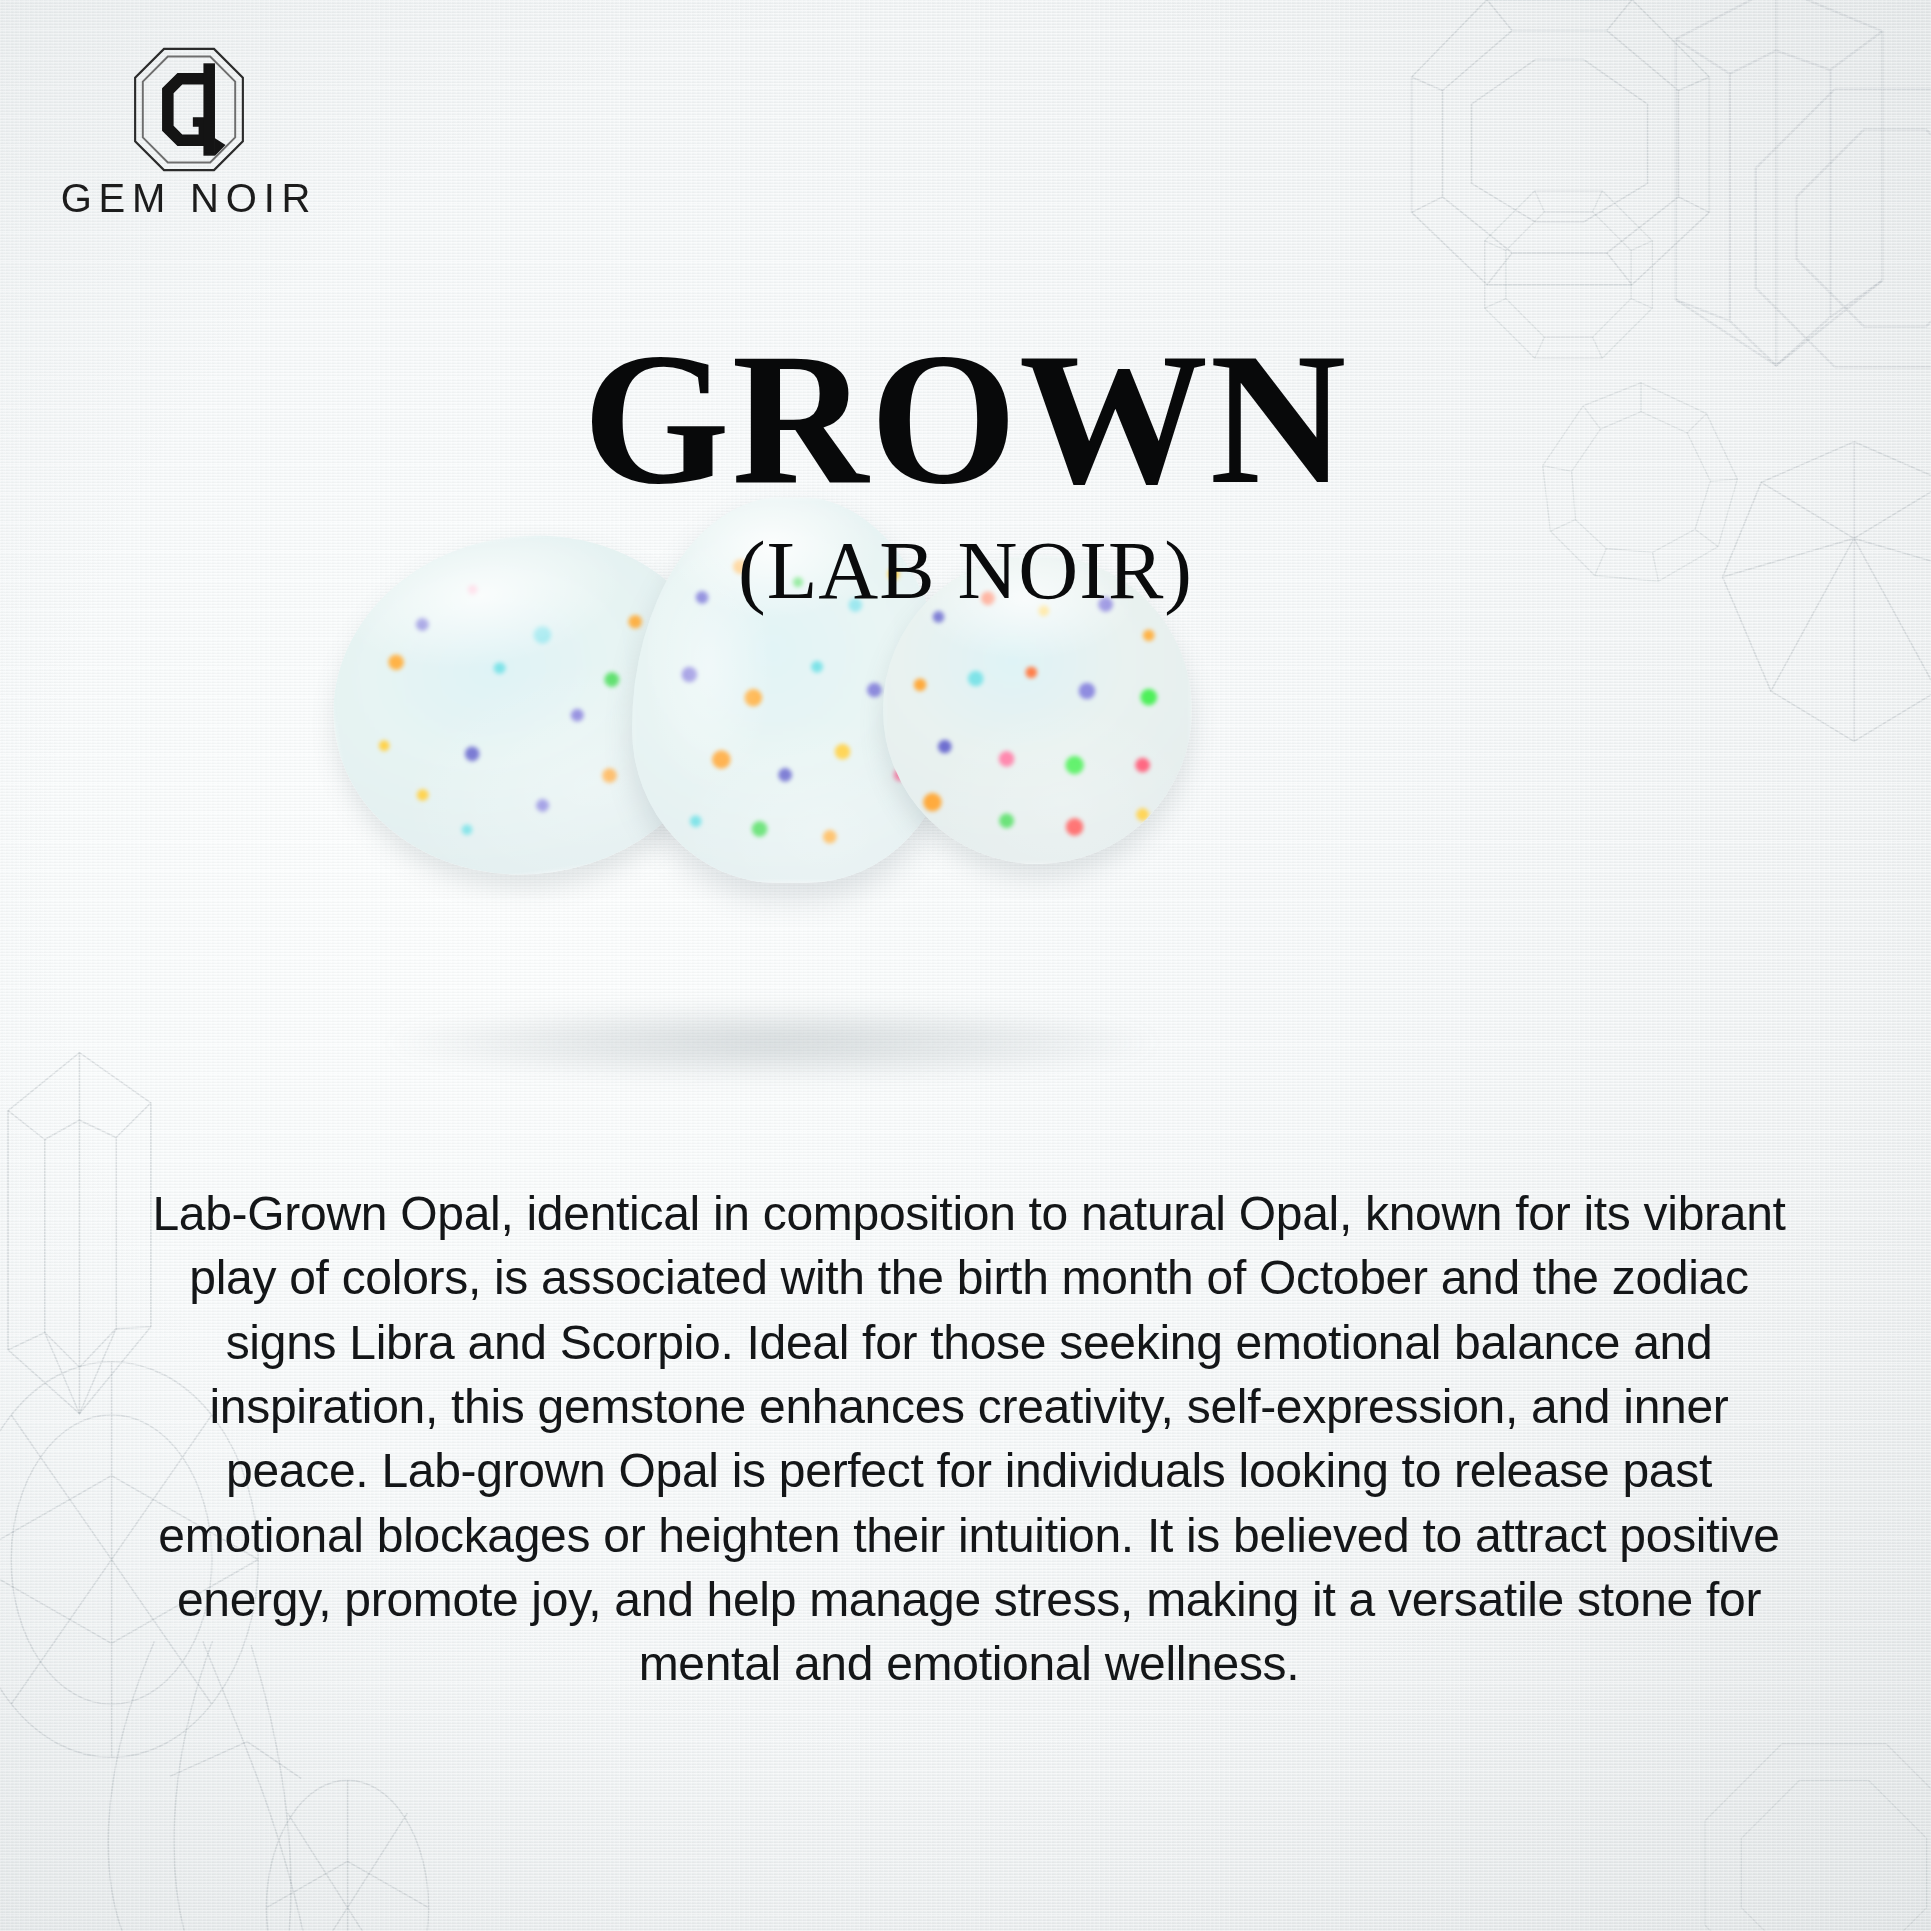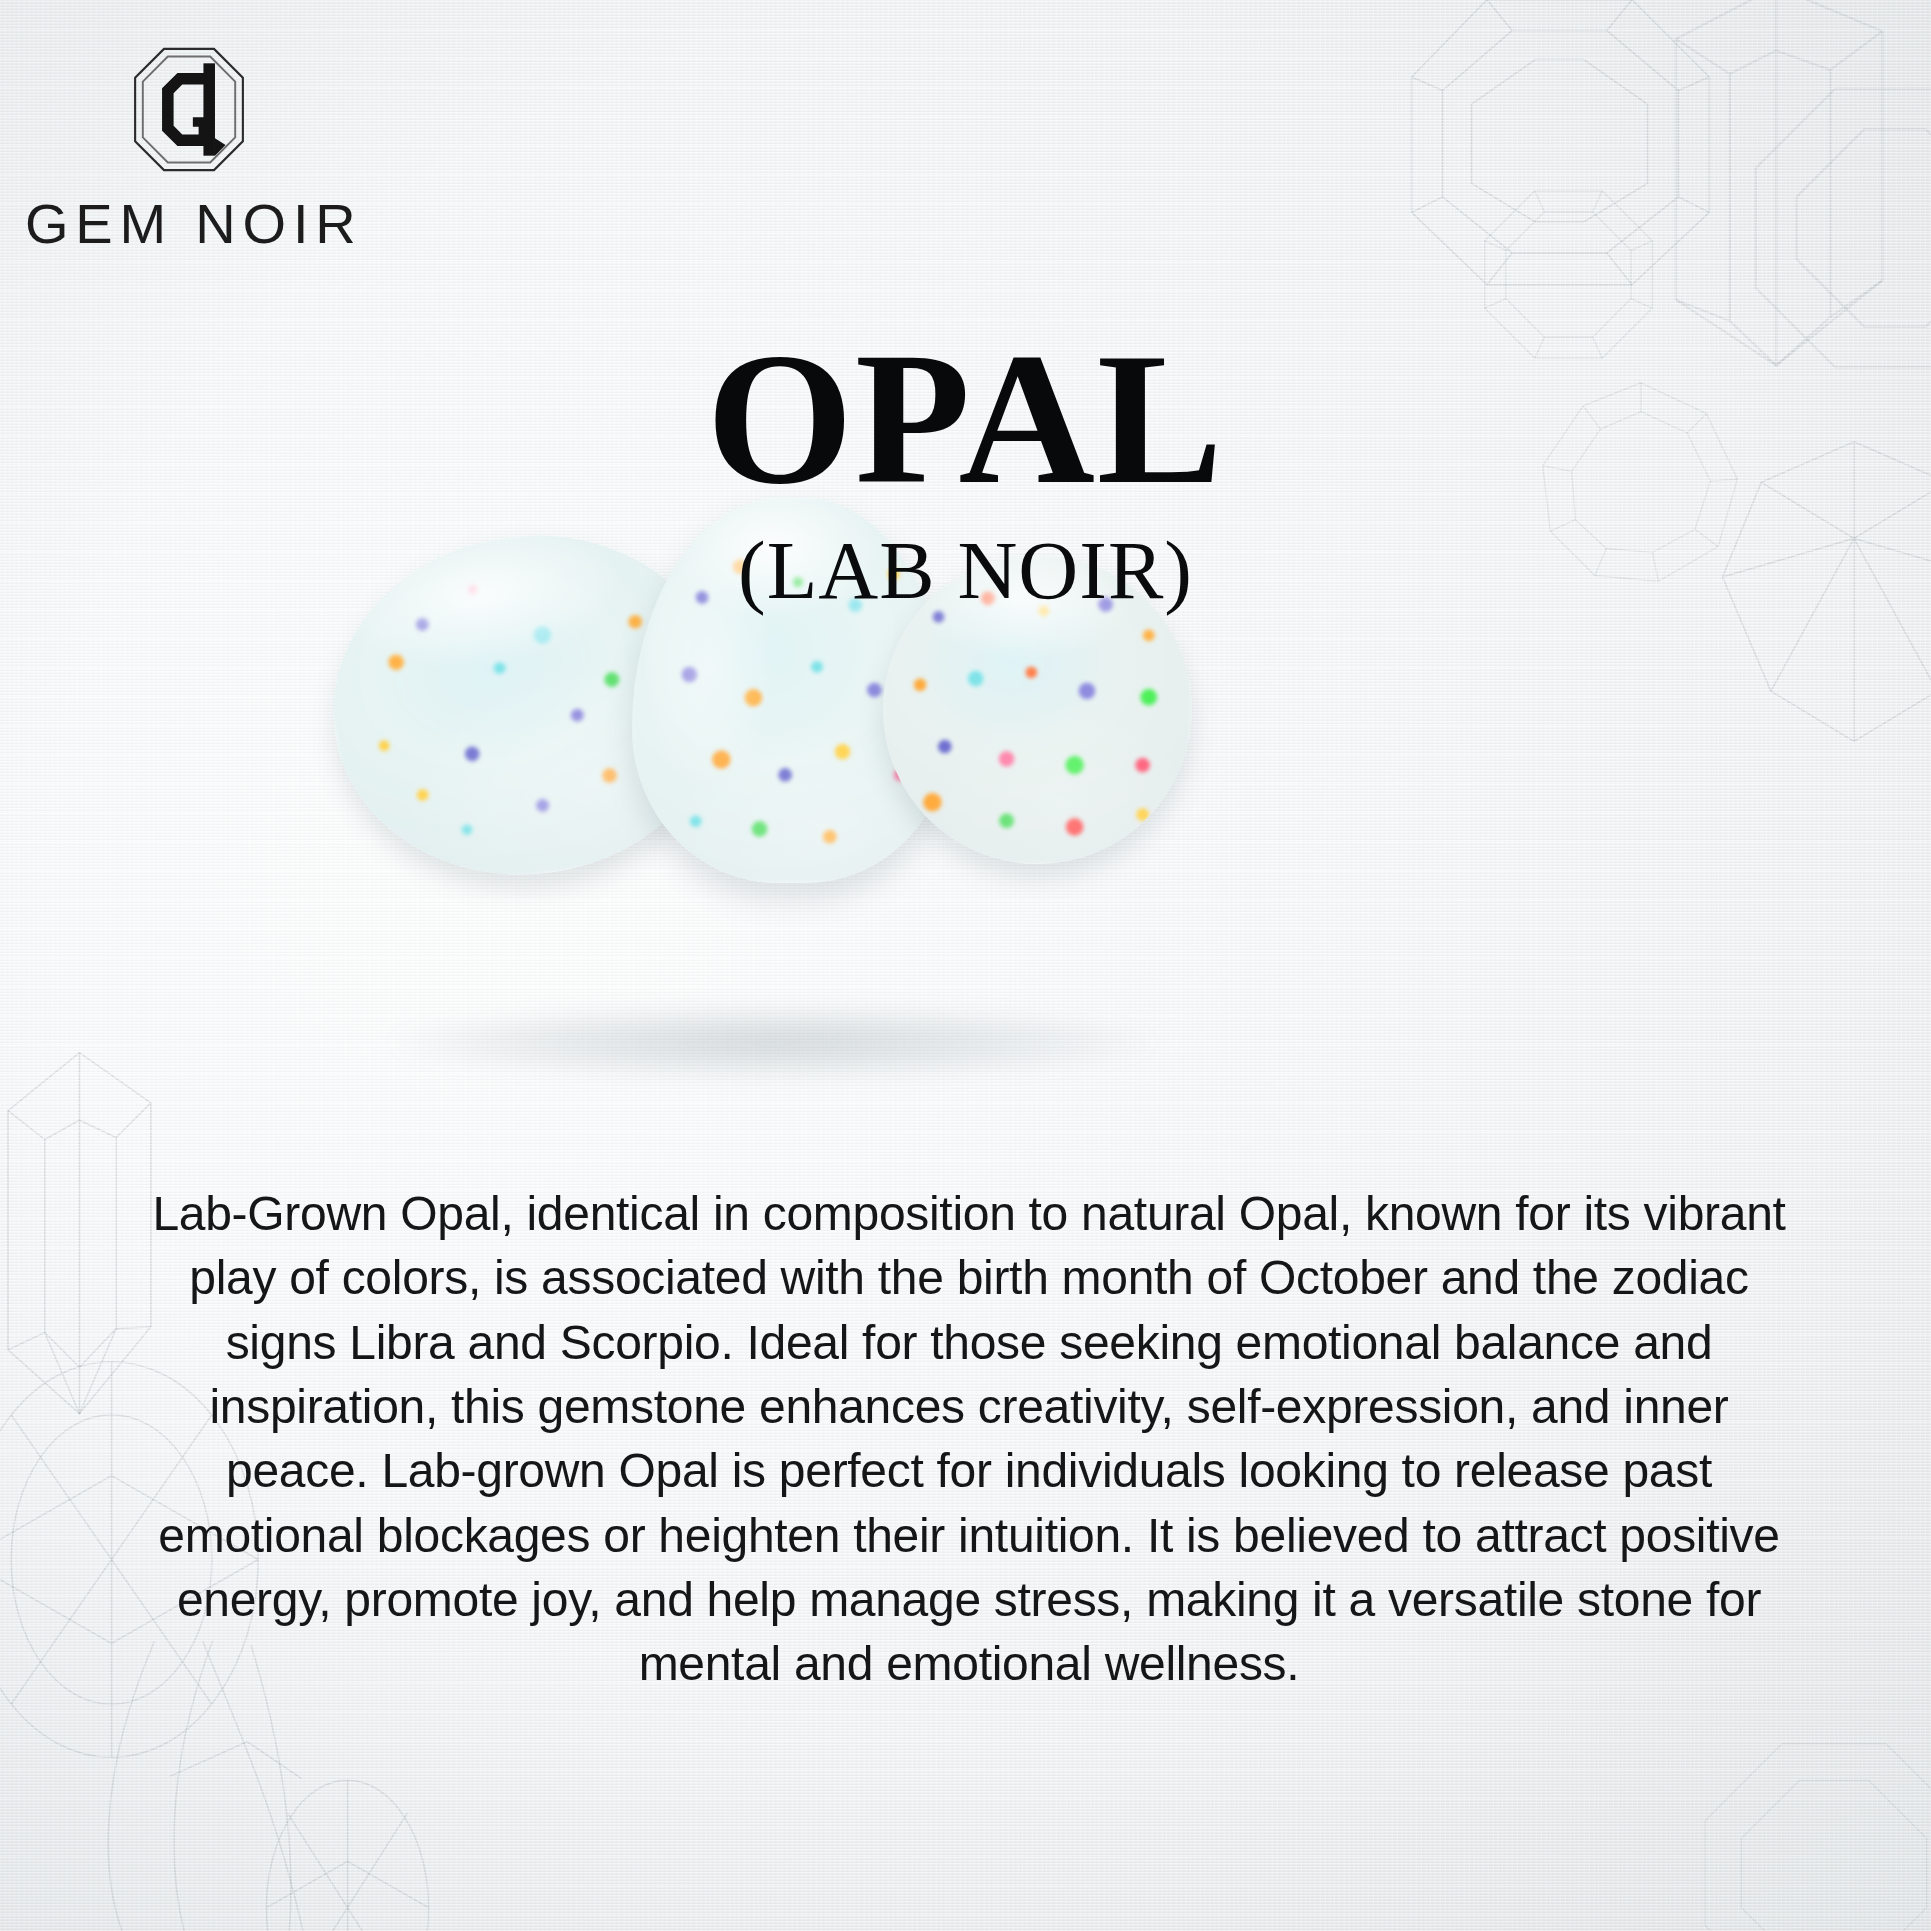--- a/index.html
+++ b/index.html
@@ -36,23 +36,23 @@
   .gems-bg{position:absolute;inset:0;z-index:1;pointer-events:none;}
   .gems-bg svg{position:absolute;}
   .gw{fill:none;stroke:#9aa5ab;stroke-width:1.6;opacity:.30;}
   .gw2{fill:none;stroke:#9aa5ab;stroke-width:2.4;opacity:.22;}
   .gw3{fill:none;stroke:#a3adb3;stroke-width:1.4;opacity:.26;}
 
   
   .brand{position:absolute;left:25px;top:46px;z-index:6;width:328px;text-align:center;}
   .brand-mark{width:114px;height:127px;margin:0 auto;display:block;}
   .brand-name{
-    margin-top:18px;
+    margin-top:3px;
     font-family:"Liberation Sans", sans-serif;
-    font-size:56px;letter-spacing:6.8px;font-weight:300;
+    font-size:40px;letter-spacing:6.8px;font-weight:300;
     color:#1c1c1c;white-space:nowrap;
   }
 
   
   .titles{position:absolute;left:0;right:0;top:328px;z-index:6;text-align:center;}
   .title{
     font-family:"Liberation Serif", serif;
     font-size:189px;line-height:.96;font-weight:700;
     letter-spacing:1.9px;color:#08090a;margin:0;
   }
@@ -226,21 +226,21 @@
       <path d="M 83 28 L 47 28 L 31 44 L 31 88 L 47 104 L 83 104 L 83 74 L 63 74
                L 63 84 L 69 84 L 69 92 L 52 92 L 43 83 L 43 49 L 52 40 L 83 40 Z" fill="#141414"></path>
 
       <rect x="74" y="18" width="12" height="96" fill="#141414"></rect>
       <path d="M 86 96 L 86 114 L 97 103 Z" fill="#141414"></path>
     </svg>
     <div class="brand-name">GEM NOIR</div>
   </div>
 
   <div class="titles">
-    <h1 class="title">OPAL</h1>
+    <h1 class="title">GROWN</h1>
     <p class="subtitle">(LAB NOIR)</p>
   </div>
 
   <div class="stones">
 
     <div class="shadow" style="left:386px;top:386px;width:772px;height:77px;"></div>
 
     <div class="stone" id="stone-oval-left">
       <div class="fire" style="
         background:

